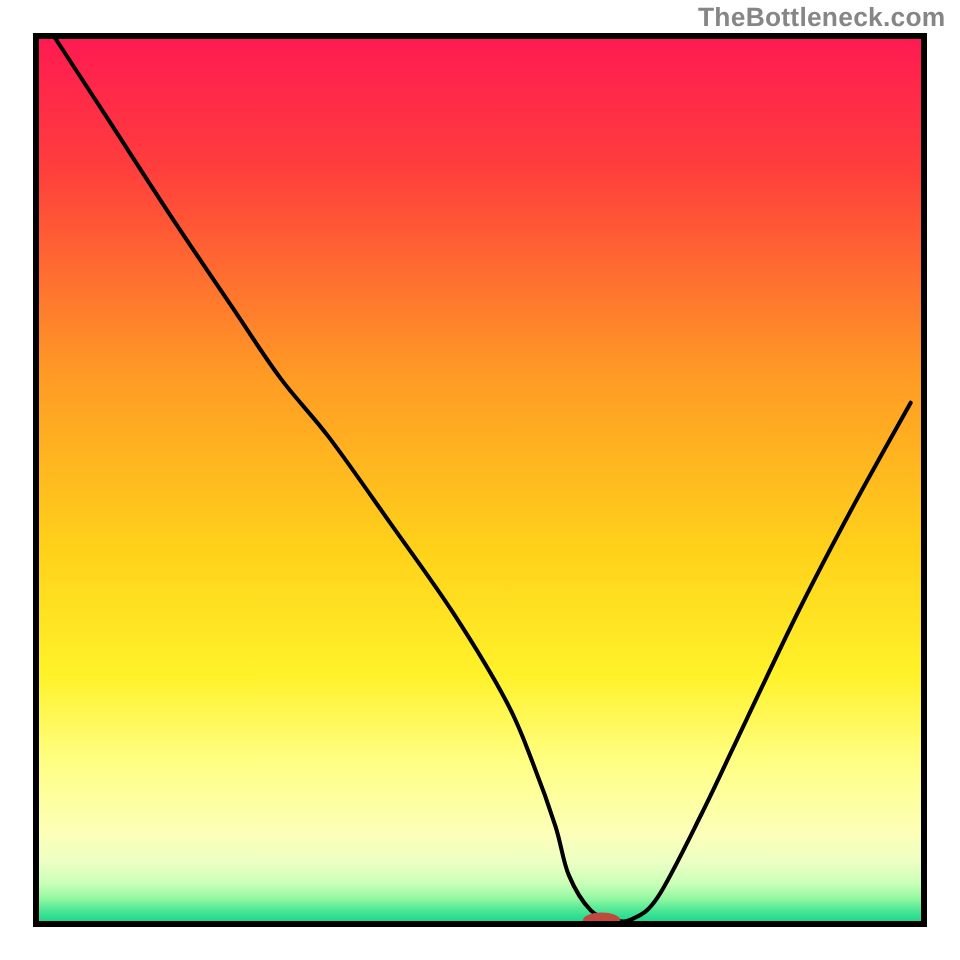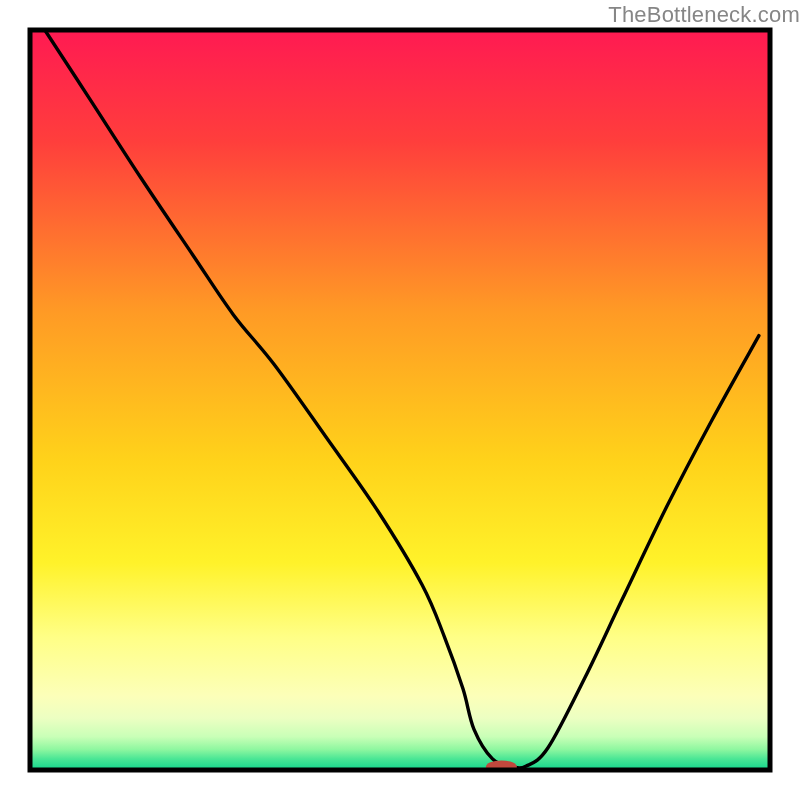--- a/index.html
+++ b/index.html
@@ -11,24 +11,24 @@
     overflow: hidden;
   }
   .container {
     position: relative;
     width: 800px;
     height: 800px;
   }
   .watermark {
     position: absolute;
     top: 2px;
-    right: 0;
+    right: 12px;
     font-family: Arial, Helvetica, sans-serif;
     font-size: 22px;
-    font-weight: normal;
+    font-weight: bold;
     color: #868686;
     letter-spacing: 0.2px;
   }
   svg {
     display: block;
   }
 </style>
 </head>
 <body>
 <div class="container">

